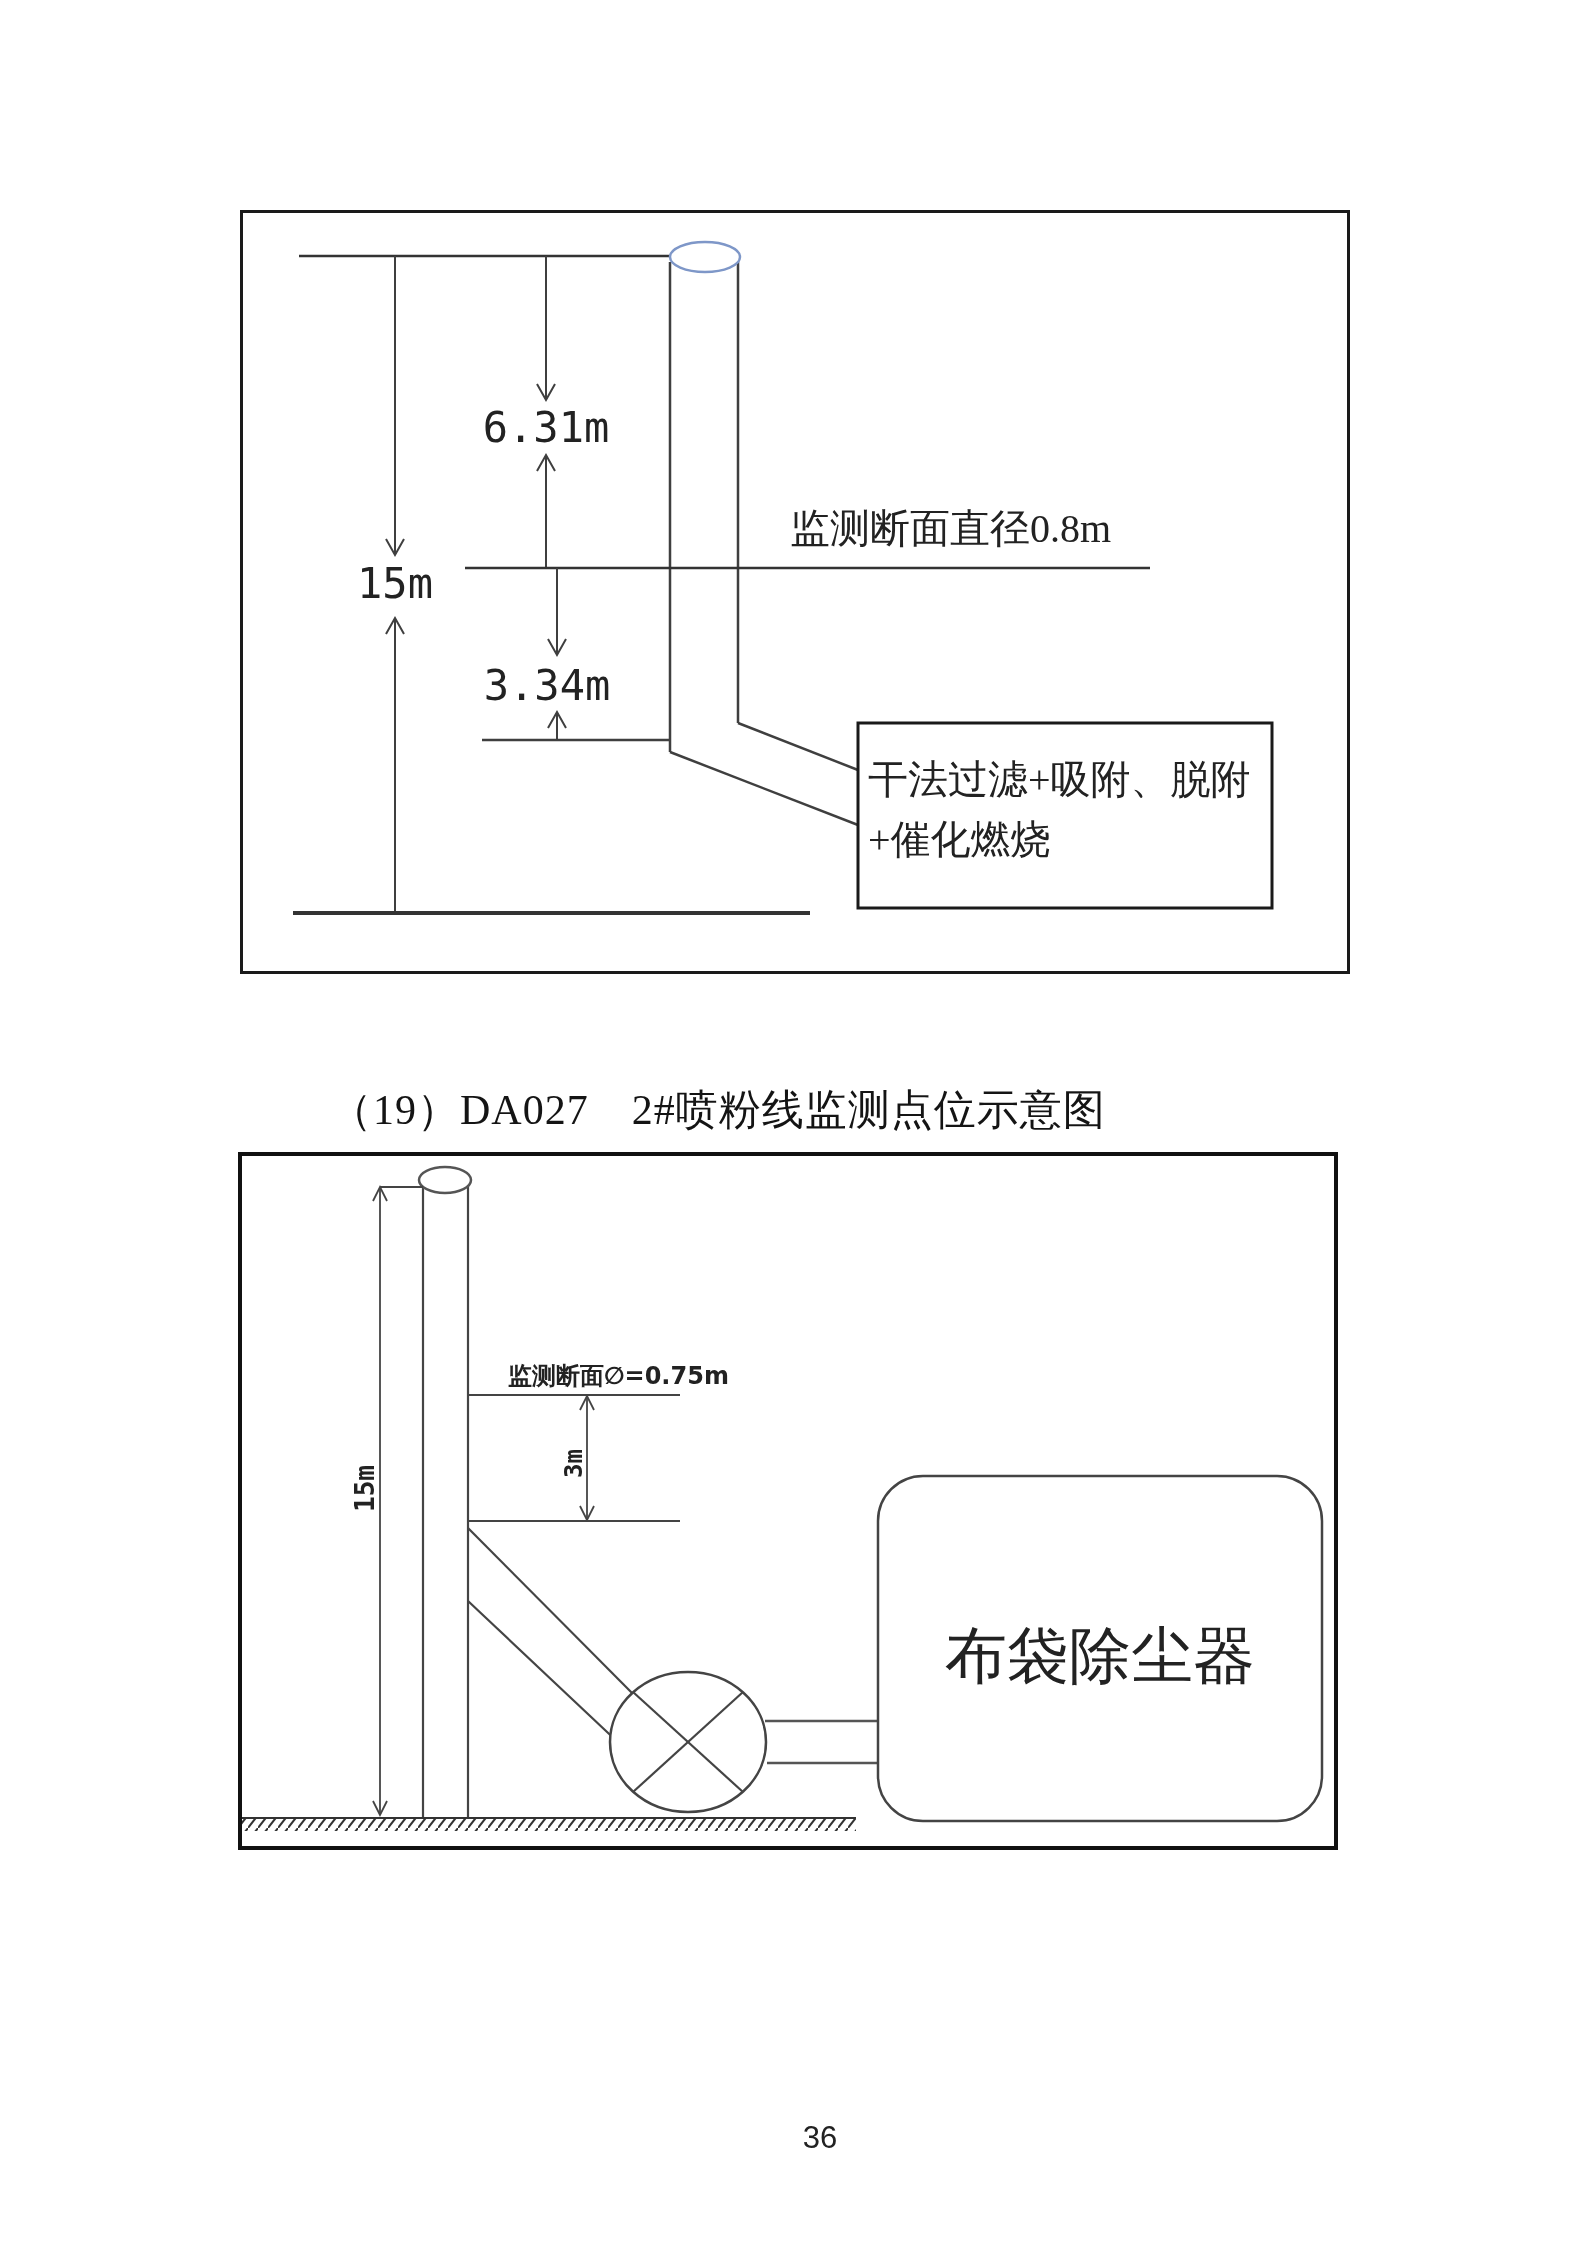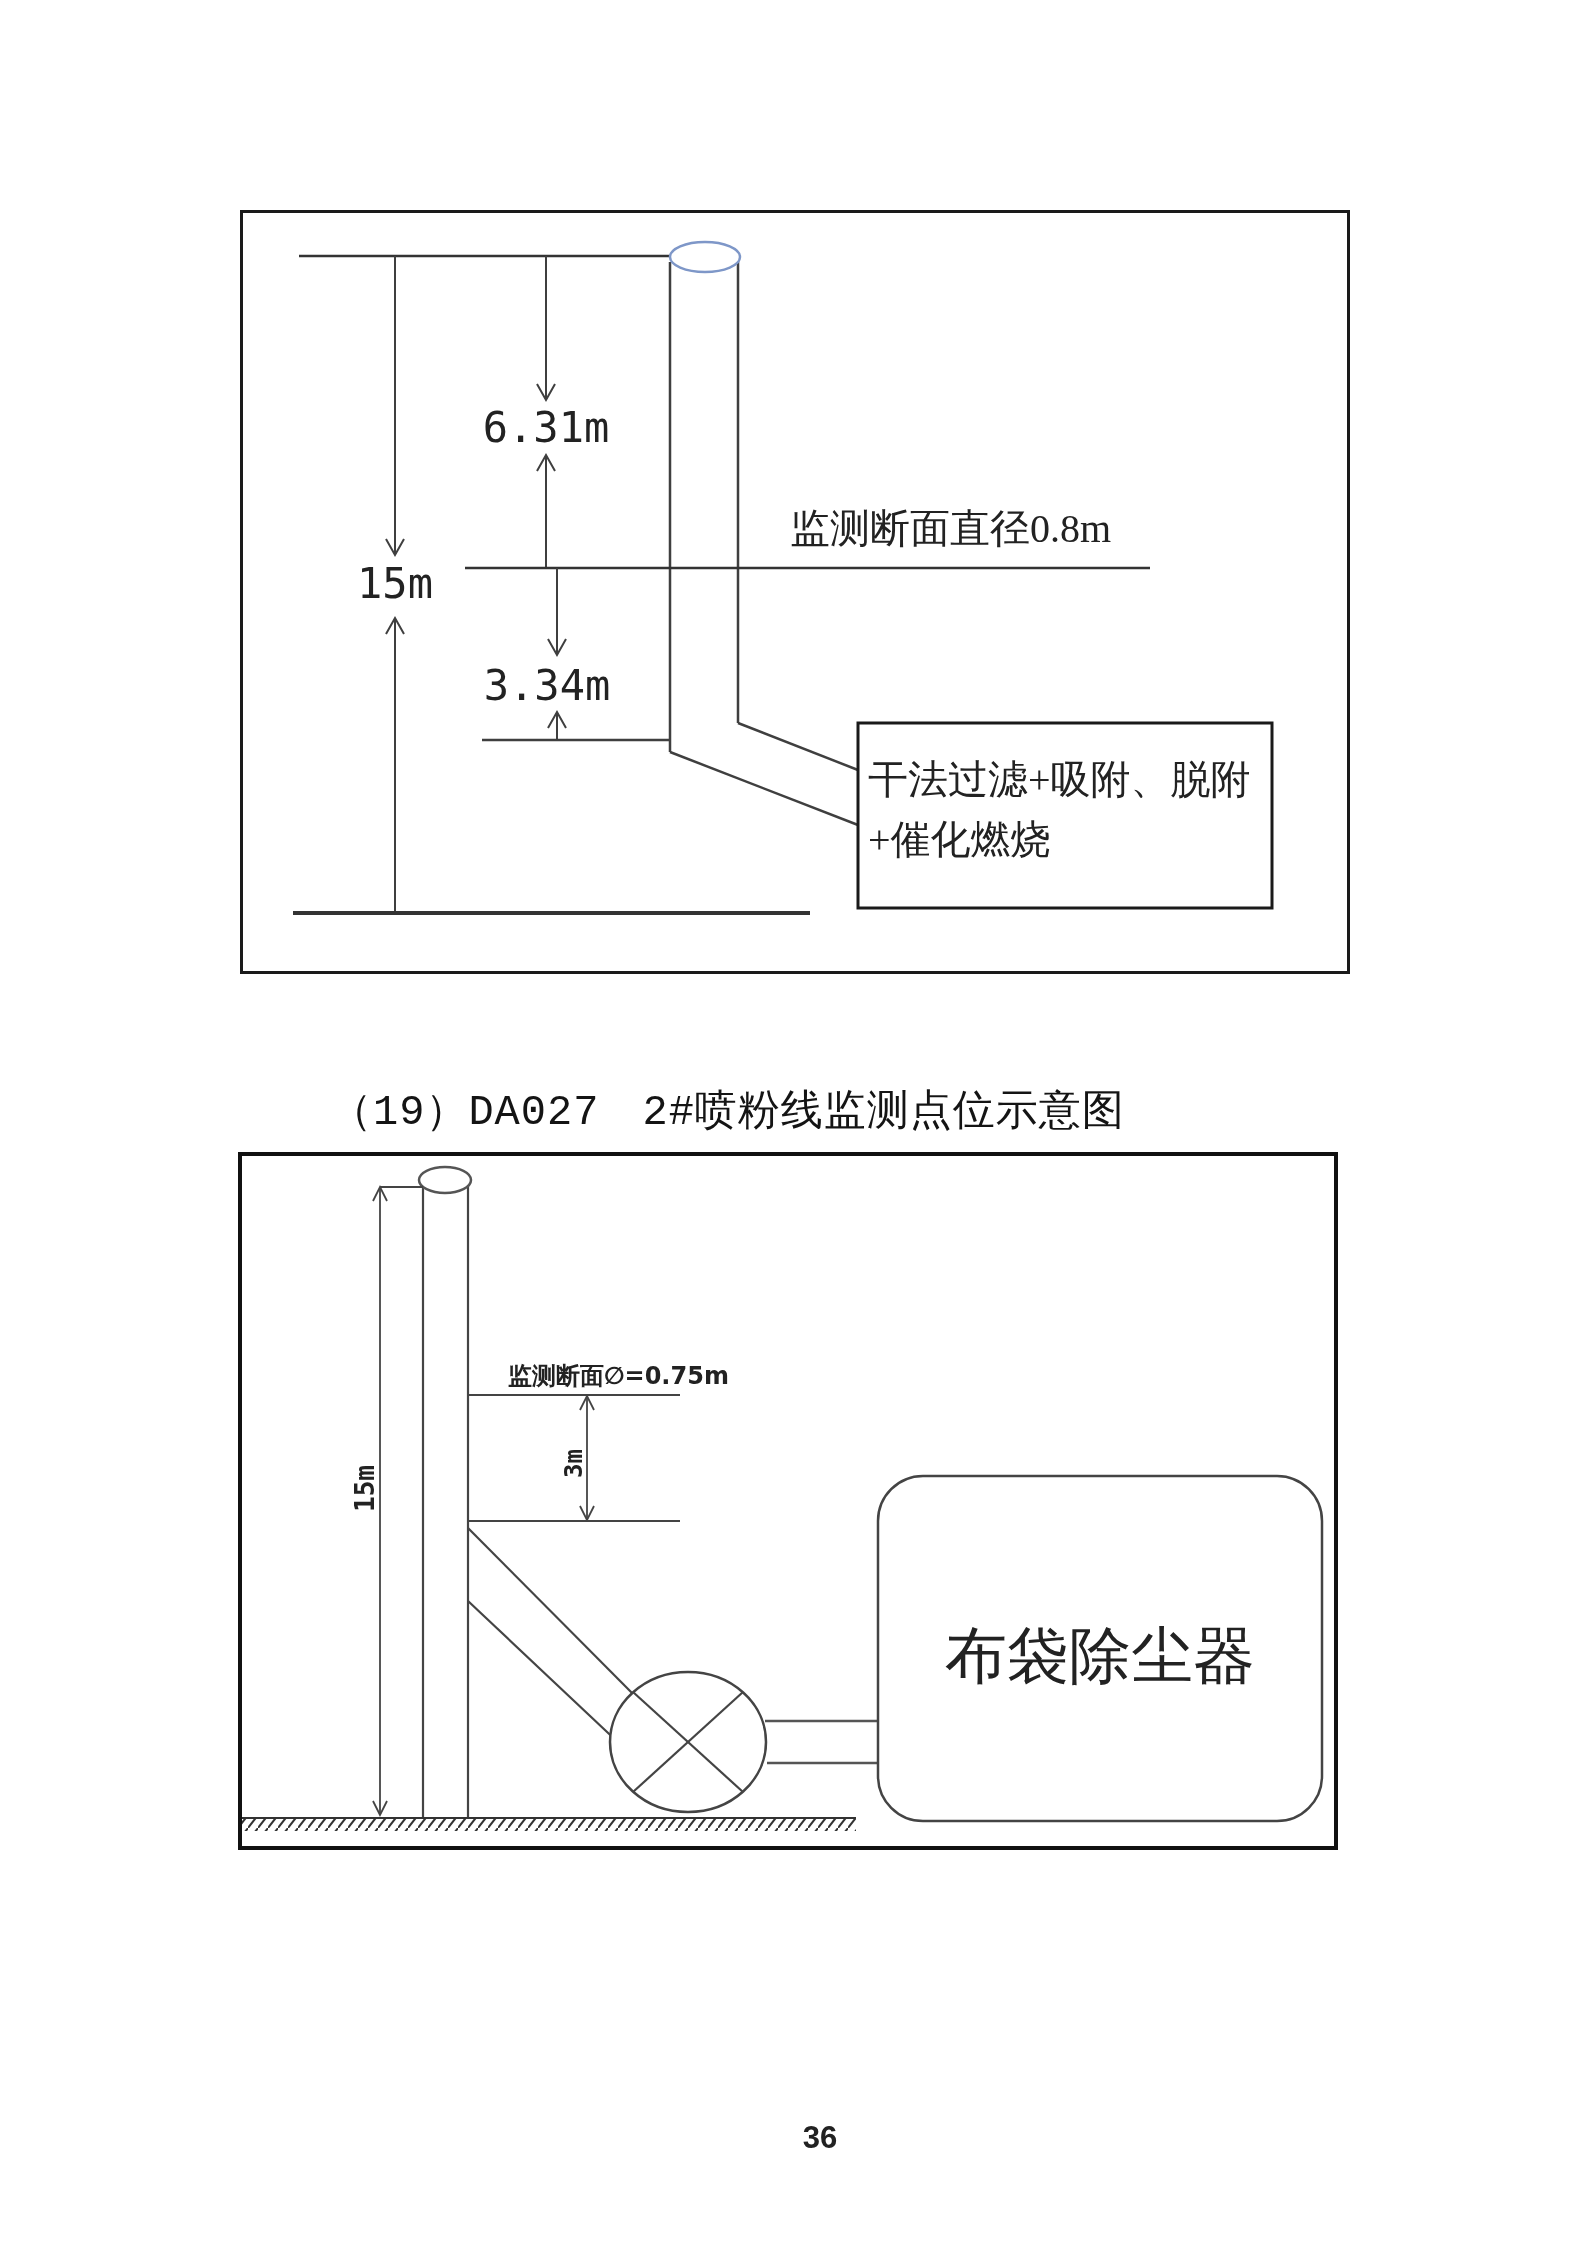--- a/index.html
+++ b/index.html
@@ -1,20 +1,20 @@
 <!DOCTYPE html>
 <html><head>
 <meta charset="utf-8">
 <style>
   html,body{margin:0;padding:0;background:#ffffff;}
   .page{position:relative;width:1588px;height:2245px;background:#ffffff;overflow:hidden;
         font-family:"Liberation Serif","DejaVu Serif",serif;color:#1a1a1a;}
   .abs{position:absolute;}
-  .caption{font-size:42px;letter-spacing:1px;white-space:pre;color:#141414;font-family:Liberation Mono, monospace;}
-  .pagenum{font-size:31px;font-family:"Liberation Sans","DejaVu Sans",sans-serif;color:#222;text-align:center;font-weight:bold;}
+  .caption{font-size:42px;letter-spacing:1px;white-space:pre;color:#141414;}
+  .pagenum{font-size:31px;font-family:"Liberation Sans","DejaVu Sans",sans-serif;color:#222;text-align:center;}
   svg text{fill:#222;}
   .dimtext{font-family:"DejaVu Sans Mono","Liberation Mono",monospace;font-size:42px;}
   .cjk40{font-family:"Liberation Serif","DejaVu Serif",serif;font-size:40px;}
   .smallbold{font-family:"DejaVu Sans","Liberation Sans",sans-serif;font-size:24px;font-weight:bold;}
   .smallboldmono{font-family:"DejaVu Sans Mono","Liberation Mono",monospace;font-size:26px;font-weight:bold;}
   .bigcjk{font-family:"Liberation Serif","DejaVu Serif",serif;font-size:62px;}
   line,polyline,path,rect,ellipse{shape-rendering:geometricPrecision;}
 </style>
 </head>
 <body>

